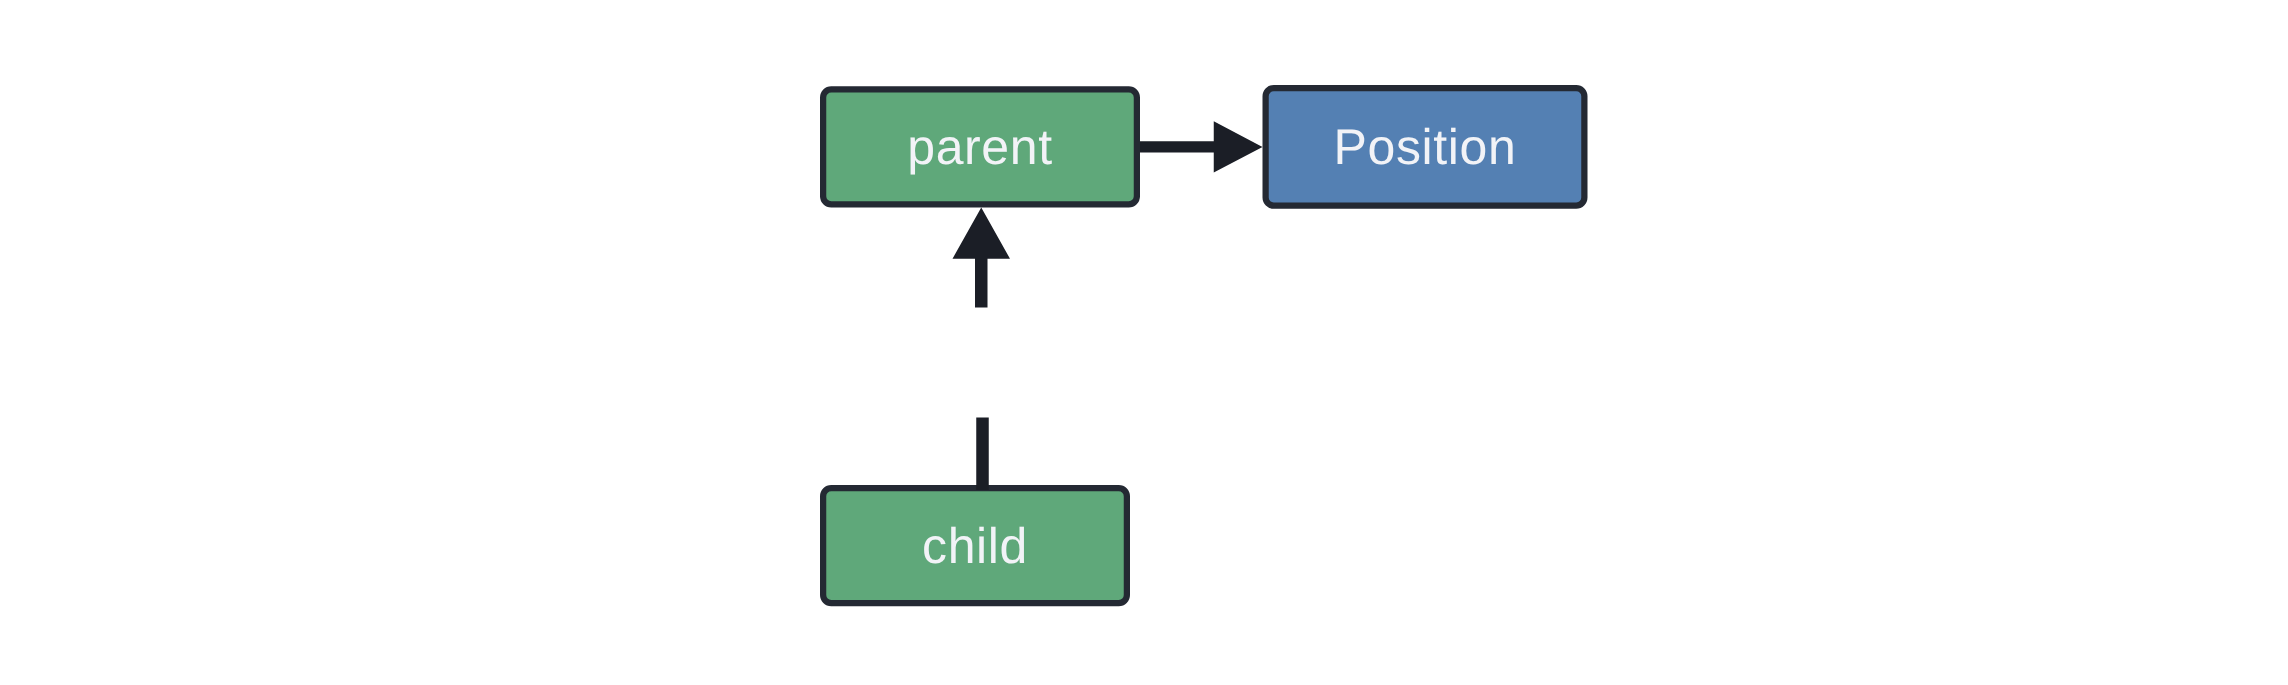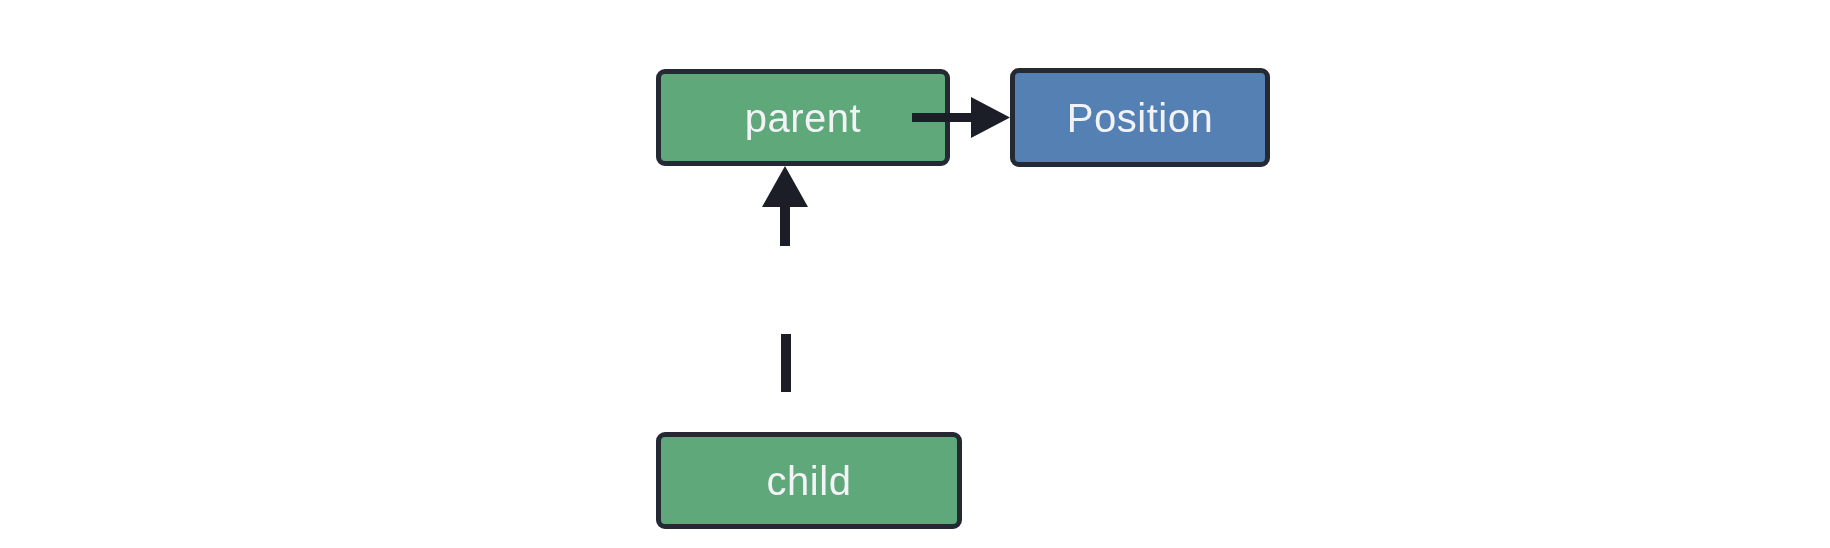--- a/index.html
+++ b/index.html
@@ -27,24 +27,24 @@
     justify-content:center;
     border:5px solid var(--border);
     border-radius:9px;
     color:var(--text);
     font-size:40px;
     line-height:1;
     letter-spacing:0.5px;
   }
   .node.green{background:var(--node_green);}
   .node.blue{background:var(--node_blue);}
-  .n-parent  {left:656px; top:69px;  width:294px; height:97px;}
+  .n-parent  {left:656px; top:69px;  width:256px; height:97px;}
   .n-position{left:1010px;top:68px;  width:260px; height:99px;}
   .n-childof {left:656px; top:244px; width:256px; height:94px;}
-  .n-child   {left:656px; top:388px; width:306px; height:97px;margin-top:44px;}
+  .n-child   {left:656px; top:388px; width:248px; height:97px;}
   svg.edges{
     position:absolute;
     left:0;top:0;
     width:1830px;height:548px;
     pointer-events:none;
   }
   svg.edges path, svg.edges rect{fill:var(--arrow);}
 </style>
 </head>
 <body>

